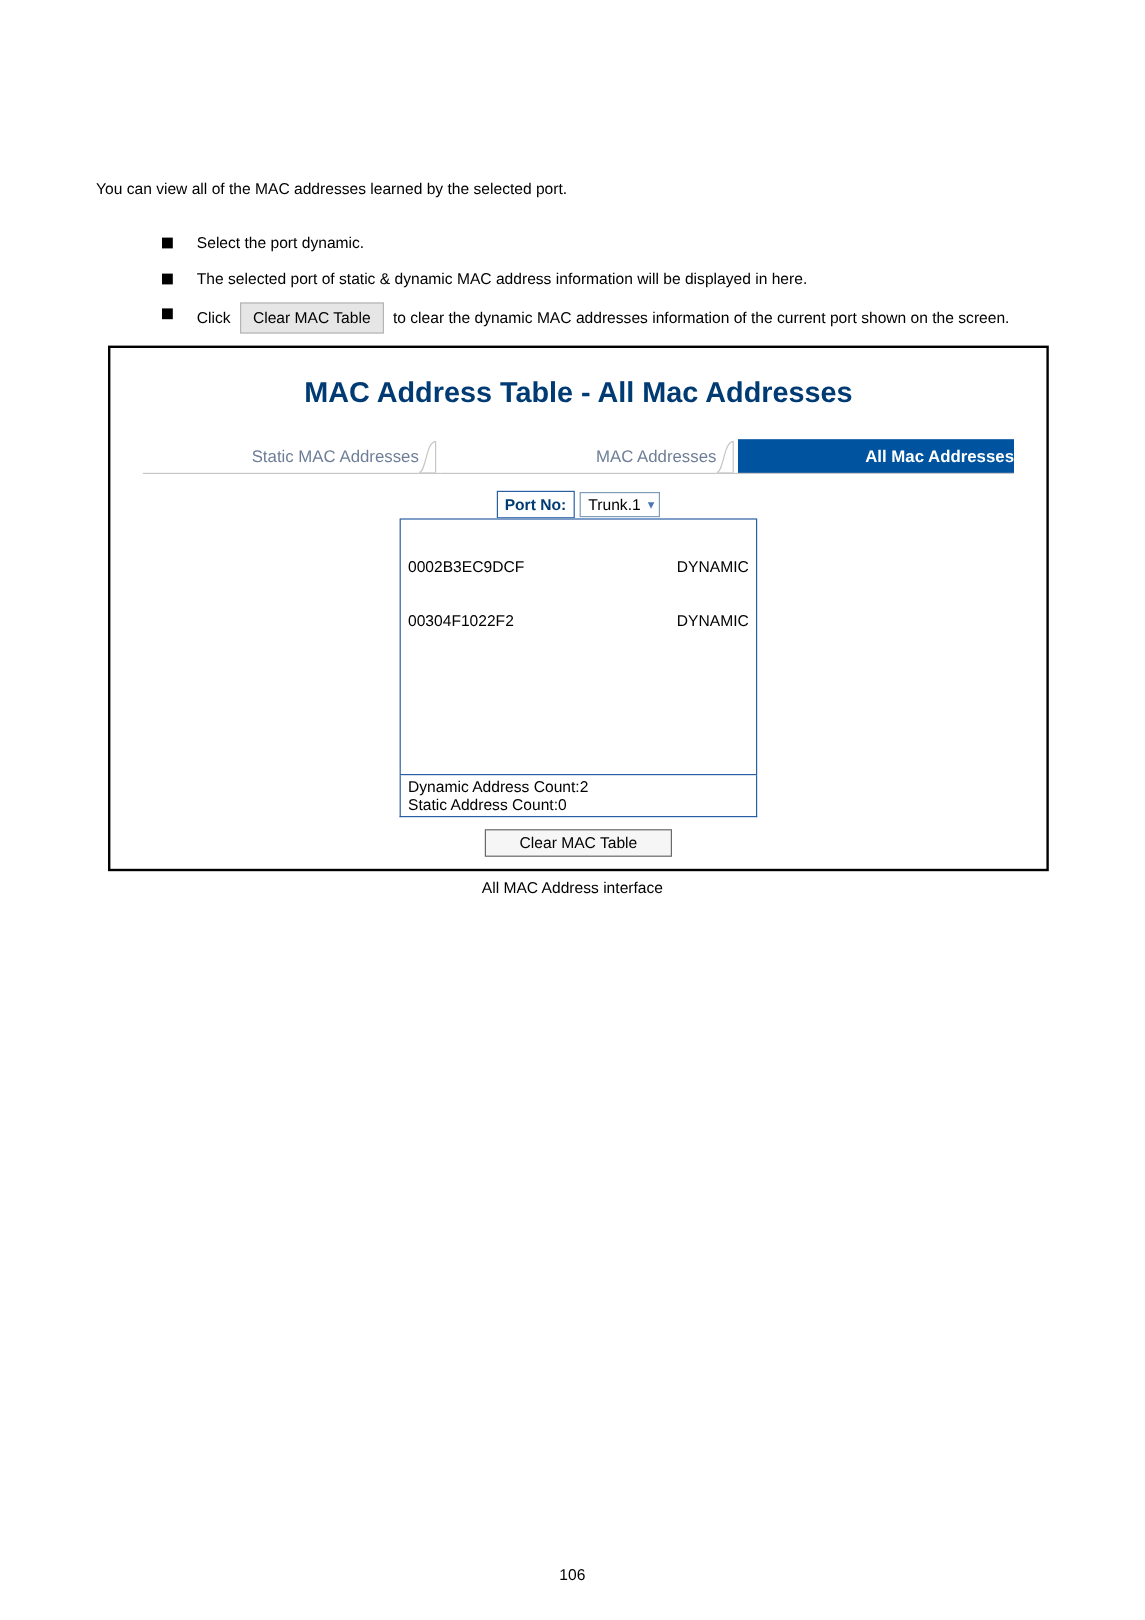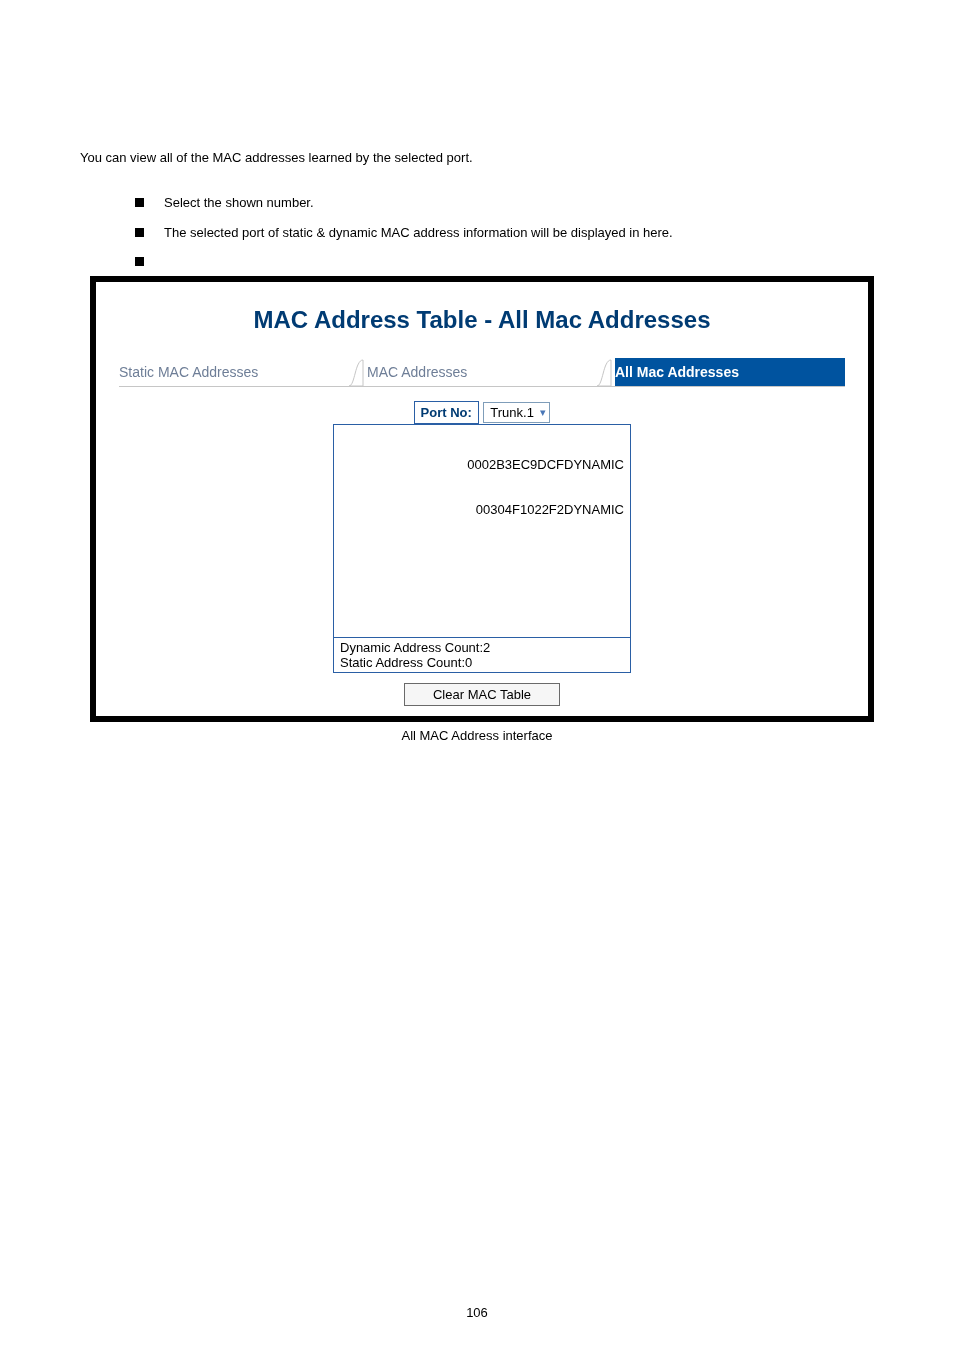--- a/index.html
+++ b/index.html
@@ -3,60 +3,65 @@
 <meta charset="utf-8">
 <style>
 html,body{margin:0;padding:0;background:#fff;font-family:Arial,Helvetica,sans-serif;color:#000}
 .page{width:954px;margin:0 auto;padding:150px 80px 60px 80px;box-sizing:border-box;position:relative;min-height:1350px}
 .intro{font-size:13px;margin-bottom:28px}
 .outer-list{margin:0;padding:0;list-style:none}
 .outer-list>li{display:flex;align-items:flex-start;margin-bottom:10px;font-size:13px;line-height:1.5}
 .outer-list .sq{width:9px;height:9px;background:#000;margin:5px 20px 0 55px;flex:0 0 auto}
 .outer-list .txt{flex:1 1 auto}
 .btn-inline{display:inline-block;background:#e6e6e6;border:1px solid #b5b5b5;padding:2px 10px;font-size:13px;vertical-align:baseline;margin:0 4px}
-.figure-wrap{border:6px solid #000000;margin:8px 0 0 10px;padding:0 0 10px 0}
+.figure-wrap{border:2px solid #000000;margin:8px 0 0 10px;padding:0 0 10px 0}
 .fig-title{font-family:Verdana,Arial,sans-serif;font-size:24px;font-weight:bold;color:#003b73;text-align:center;padding:24px 0 24px 0}
 .tabbar{display:flex;justify-content:center;gap:0;padding:0 20px}
-.tab{font-family:Verdana,Arial,sans-serif;font-size:14px;text-align:left;padding:6px 0;border-bottom:1px solid #c6c6c6}
+.tab{font-family:Verdana,Arial,sans-serif;font-size:14px;text-align:right;padding:6px 0;border-bottom:1px solid #c6c6c6}
 .tab.inactive{color:#6e7e97;width:230px}
 .tab.active{background:#00539f;color:#fff;font-weight:bold;width:230px}
 .tab-sep{width:18px;display:flex;align-items:flex-end;border-bottom:1px solid #c6c6c6}
 .tab-sep svg{display:block}
 .port-row{text-align:center;margin-top:14px;font-family:Verdana,Arial,sans-serif}
 .port-label{border:1px solid #2a5fa5;background:#fff;color:#003b73;font-weight:bold;font-size:13px;padding:3px 6px;display:inline-block}
 .port-sel{border:1px solid #7f9db9;background:#fff;font-size:13px;padding:2px 4px 2px 6px;display:inline-flex;align-items:center;gap:6px}
 .port-sel .chev{color:#4a77b7;font-size:11px}
 .box{margin:0 auto;width:296px;border:1px solid #2a5fa5}
 .box-list{height:208px;padding:2px 6px;font-family:Verdana,Arial,sans-serif;font-size:13px;white-space:pre;overflow:hidden}
-.box-row{display:flex;justify-content:flex-end}
+.box-row{display:flex;justify-content:space-between}
 .box-counts{border-top:none;padding:2px 6px;font-family:Verdana,Arial,sans-serif;font-size:13px;font-weight:normal}
 .counts-wrap{margin:0 auto;width:296px;border:1px solid #2a5fa5;border-top:none}
 .clear-btn-row{text-align:center;margin-top:10px}
 .clear-btn{display:inline-block;border:1px solid #6a6a6a;background:#f6f6f6;font-family:Verdana,Arial,sans-serif;font-size:13px;padding:3px 28px}
 .caption{text-align:center;font-size:13px;margin-top:6px}
 .pagenum{position:absolute;bottom:30px;left:0;right:0;text-align:center;font-size:13px}
 </style>
 </head>
 <body>
 
 <div class="page">
 
   <div class="intro">You can view all of the MAC addresses learned by the selected port.</div>
 
   <ul class="outer-list">
     <li>
       <span class="sq"></span>
-      <span class="txt">Select the shown number.</span>
+      <span class="txt">Select the port dynamic.</span>
     </li>
     <li>
       <span class="sq"></span>
       <span class="txt">The selected port of static &amp; dynamic MAC address information will be displayed in here.</span>
     </li>
     <li>
       <span class="sq"></span>
+      <span class="txt">
+        <span>Click</span>
+        <span class="btn-inline">Clear MAC Table</span>
+        <span> to clear the dynamic MAC addresses information of the current port shown on the screen.</span>
+      </span>
     </li>
   </ul>
 
   <div class="figure-wrap">
     <div class="fig-title">MAC Address Table - All Mac Addresses</div>
 
     <div class="tabbar">
       <div class="tab inactive">Static MAC Addresses</div>
       <div class="tab-sep">
         <svg width="18" height="28" viewBox="0 0 18 28">

